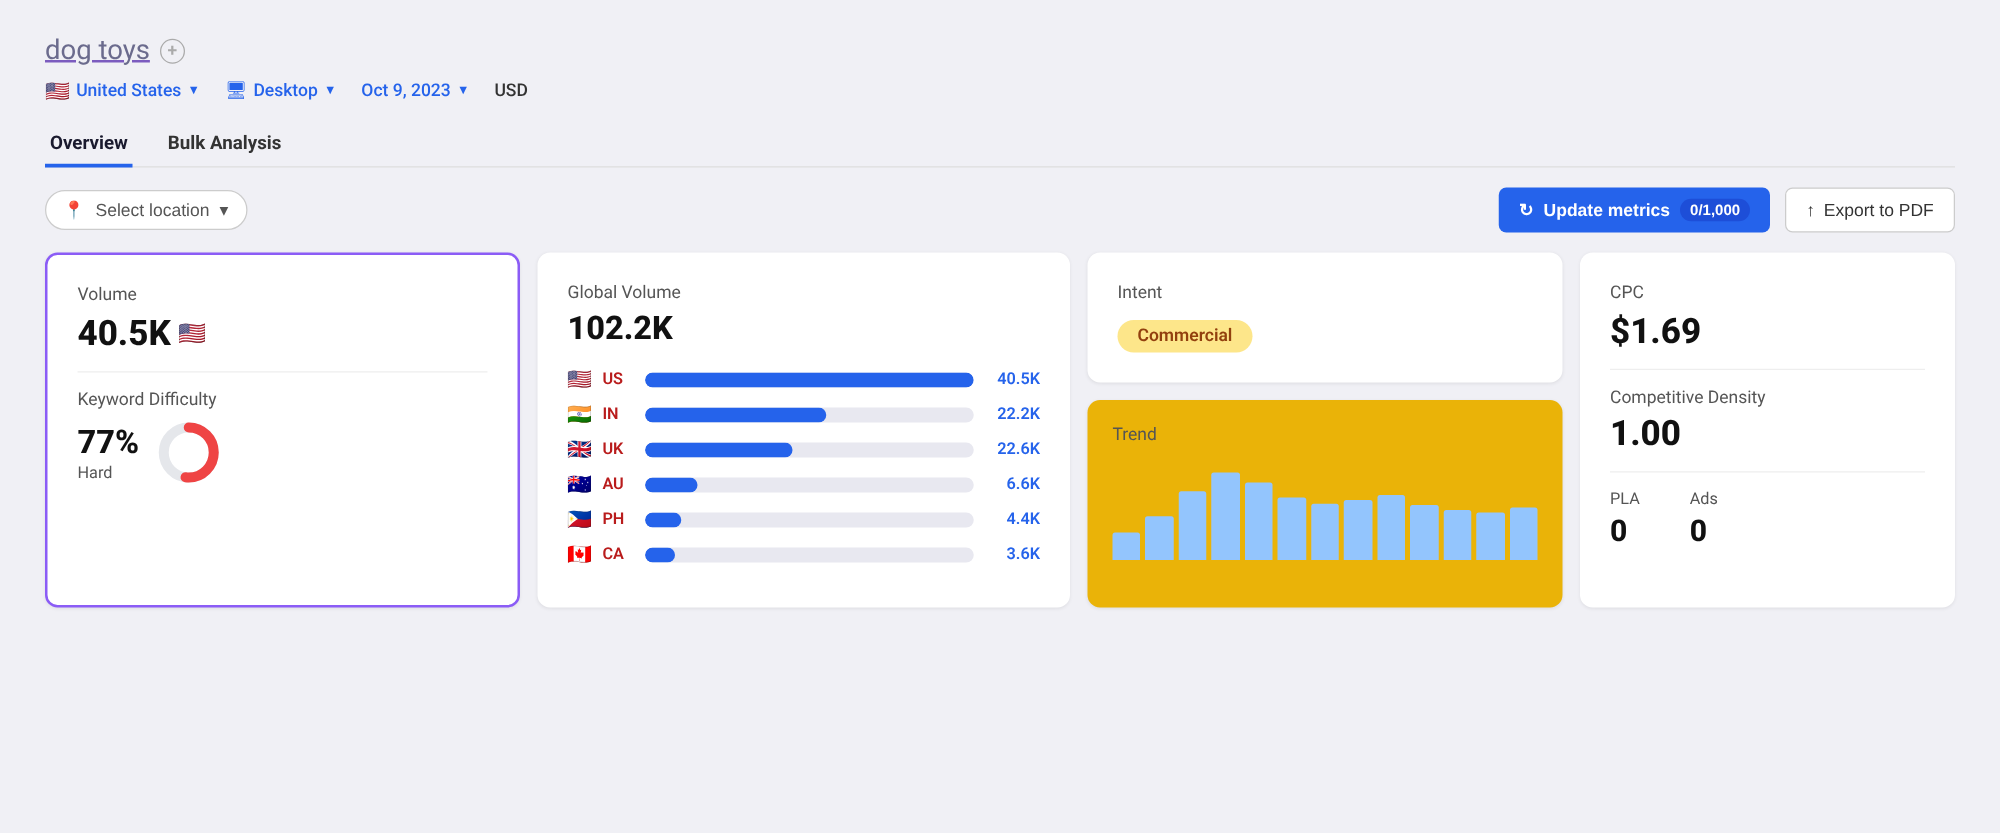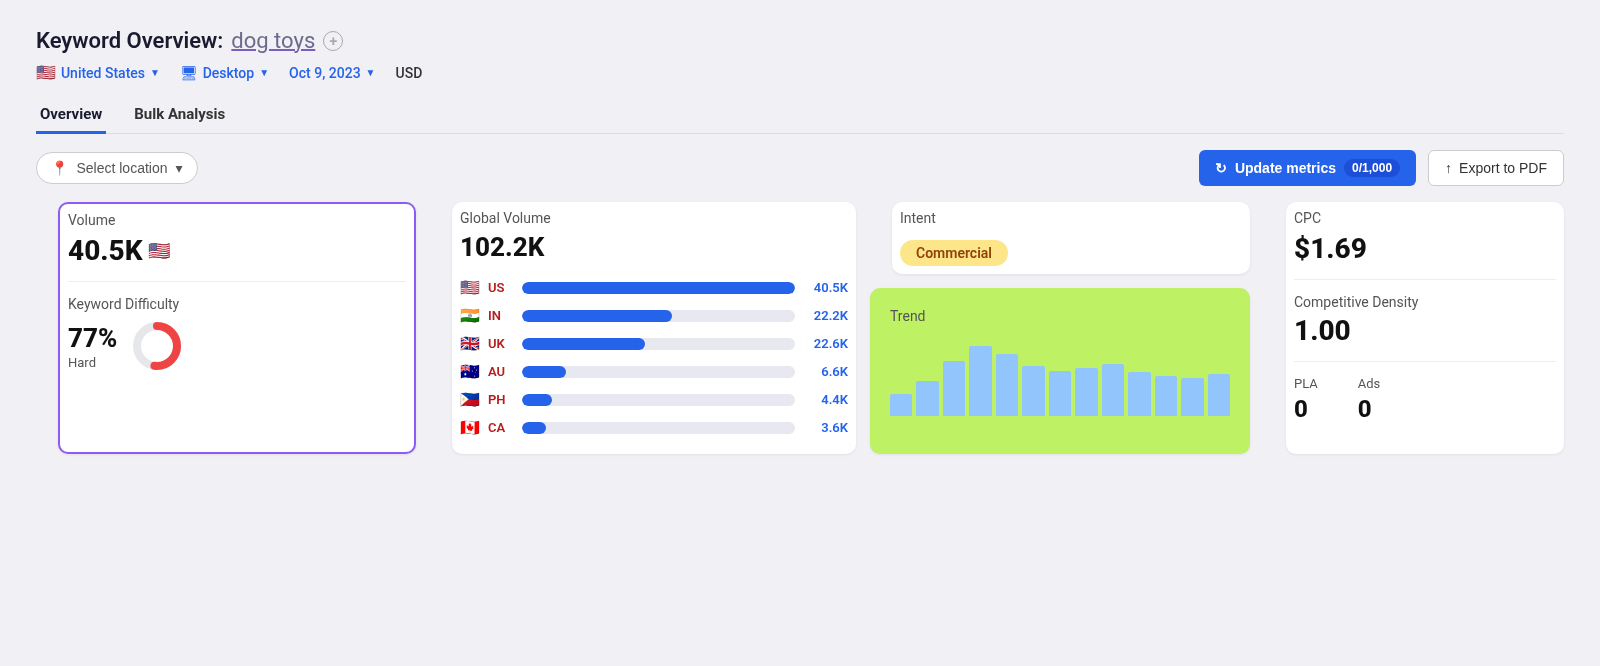--- a/index.html
+++ b/index.html
@@ -139,23 +139,22 @@
       font-weight: 500;
     }
     .cards-grid {
       display: grid;
       grid-template-columns: 380px 1fr 380px 300px;
       gap: 14px;
     }
     .card {
       background: #fff;
       border-radius: 10px;
-      padding: 8px;
+      padding: 24px;
       box-shadow: 0 1px 3px rgba(0,0,0,0.07);
-      margin-left: 22px;
     }
     .card.highlighted {
       border: 2px solid #8b5cf6;
     }
     .card-label {
       font-size: 14px;
       color: #555;
       margin-bottom: 6px;
     }
     .card-value {
@@ -268,21 +267,21 @@
       display: inline-block;
       background: #fde68a;
       color: #92400e;
       border-radius: 20px;
       padding: 5px 16px;
       font-size: 14px;
       font-weight: 600;
       margin-top: 8px;
     }
     .trend-card {
-      background: #bef264;
+      background: #eab308;
       border-radius: 10px;
       padding: 20px;
       box-shadow: 0 1px 3px rgba(0,0,0,0.07);
       flex: 1;
     }
     .trend-label {
       font-size: 14px;
       color: #555;
       margin-bottom: 12px;
     }
@@ -331,21 +330,20 @@
     .refresh-icon { font-size: 14px; }
     .upload-icon { font-size: 14px; }
     .desktop-icon { font-size: 14px; }
   </style>
 </head>
 <body>
 
 <div class="page-wrapper">
 
   <div class="header-title">
-    <span>Keyword Overview:</span>
     <span class="keyword">dog toys</span>
     <span class="add-icon">+</span>
   </div>
 
   <div class="sub-header">
     <div class="sub-header-item">
       <span class="flag">🇺🇸</span>
       <span>United States</span>
       <span class="chevron">▼</span>
     </div>

